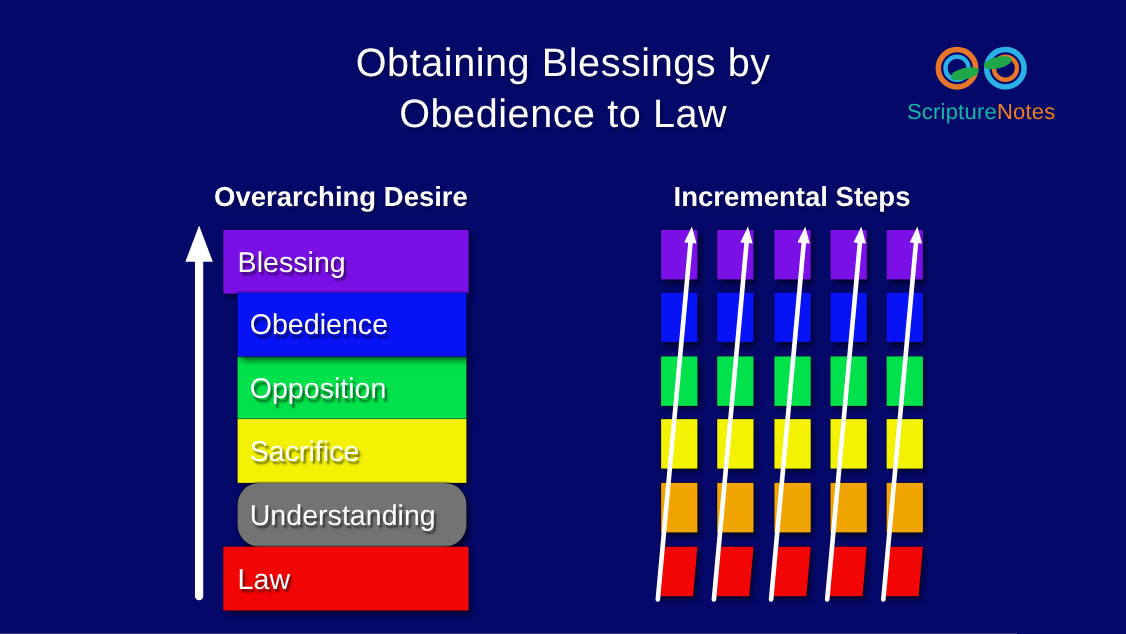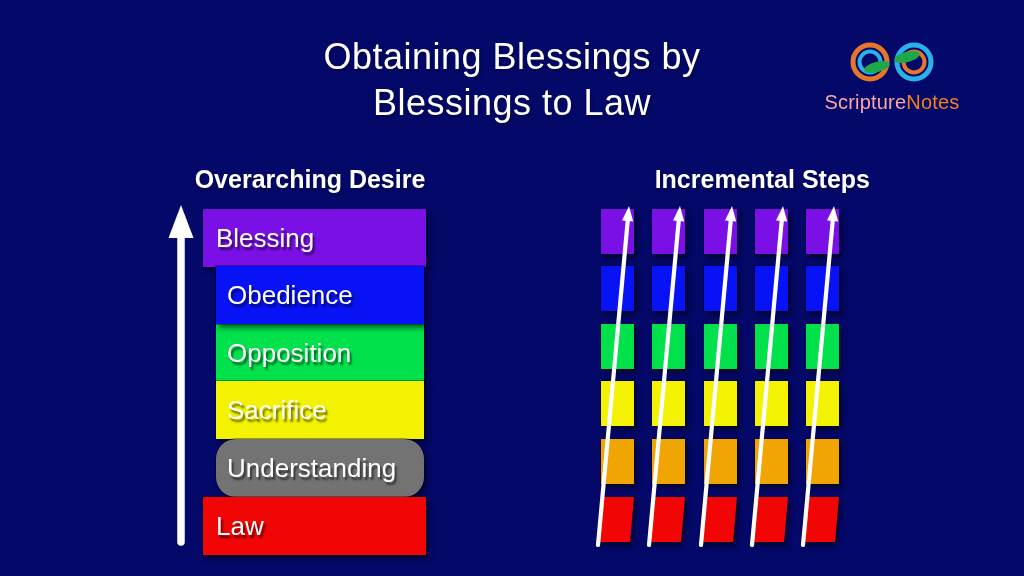--- a/index.html
+++ b/index.html
@@ -47,21 +47,21 @@
     position: absolute;
     top: 163px;
     color: #ffffff;
     font-size: 25px;
     line-height: 32px;
     text-align: center;
     text-shadow: 1px 2px 3px rgba(0,0,0,0.35);
     font-weight: bold;
   }
   #left-heading  { left: 150px; width: 320px; }
-  #right-heading { left: 570px; width: 300px; text-align: right; }
+  #right-heading { left: 570px; width: 300px; }
 
   
   .layer { position: absolute; inset: 0; }
 
   
   .bar {
     position: absolute;
     height: 58px;
     display: flex;
     align-items: center;
@@ -102,34 +102,34 @@
     z-index: 6;
   }
 </style>
 </head>
 <body>
 
 <div id="stage" style="background: rgb(4, 8, 104);">
 
   <div id="title">
     <div>Obtaining Blessings by</div>
-    <div>Blessings to Law</div>
+    <div>Obedience to Law</div>
   </div>
 
   <div id="logo">
     <svg id="logo-mark" width="112" height="54" viewBox="0 0 112 54">
       <circle id="loopL-outer" cx="34" cy="26" r="17" fill="none" stroke-width="5" stroke="#e8762a"></circle>
       <circle id="loopL-inner" cx="34" cy="26" r="10.5" fill="none" stroke-width="4" stroke="#2bb0e8"></circle>
       <circle id="loopR-outer" cx="78" cy="26" r="17" fill="none" stroke-width="5" stroke="#2bb0e8"></circle>
       <circle id="loopR-inner" cx="78" cy="26" r="10.5" fill="none" stroke-width="4" stroke="#e8762a"></circle>
       <ellipse id="leaf-left" cx="41" cy="31" rx="13" ry="5.2" transform="rotate(-14 41 31)" fill="#1fa84a"></ellipse>
       <ellipse id="leaf-right" cx="71" cy="21" rx="13" ry="5.2" transform="rotate(-14 71 21)" fill="#1fa84a"></ellipse>
     </svg>
     <div id="logo-text">
-      <span id="logo-text-primary" style="color: #fca5a5;">Scripture</span><span id="logo-text-secondary" style="color: rgb(240, 129, 33);">Notes</span>
+      <span id="logo-text-primary" style="color: #14b8a6;">Scripture</span><span id="logo-text-secondary" style="color: rgb(240, 129, 33);">Notes</span>
     </div>
   </div>
 
   <div id="left-heading" class="section-heading">Overarching Desire</div>
   <div id="right-heading" class="section-heading">Incremental Steps</div>
 
   <svg id="left-arrow-svg" width="60" height="362" viewBox="0 0 60 362">
     <line id="left-arrow-shaft" x1="23" y1="347" x2="23" y2="40" stroke-width="7.5" stroke-linecap="round" stroke="#ffffff"></line>
     <polygon id="left-arrow-head" points="23,10 10.5,43 35.5,43" fill="#ffffff"></polygon>
   </svg>

